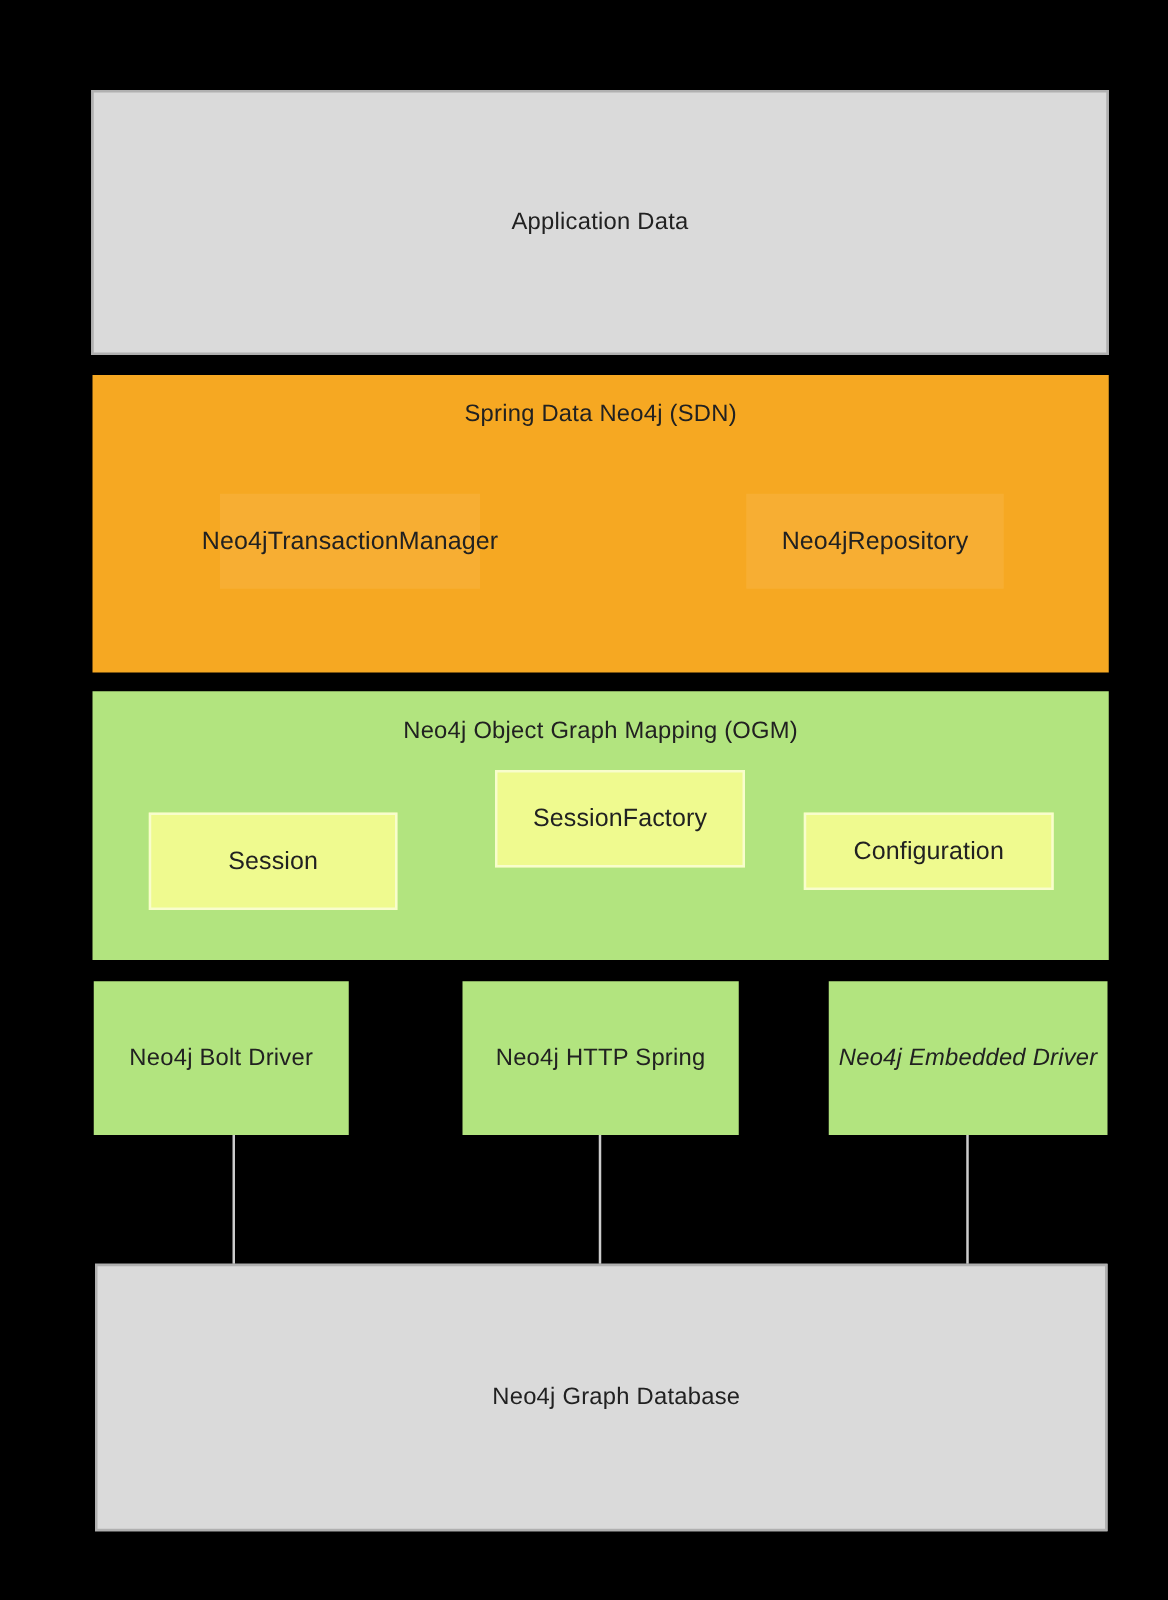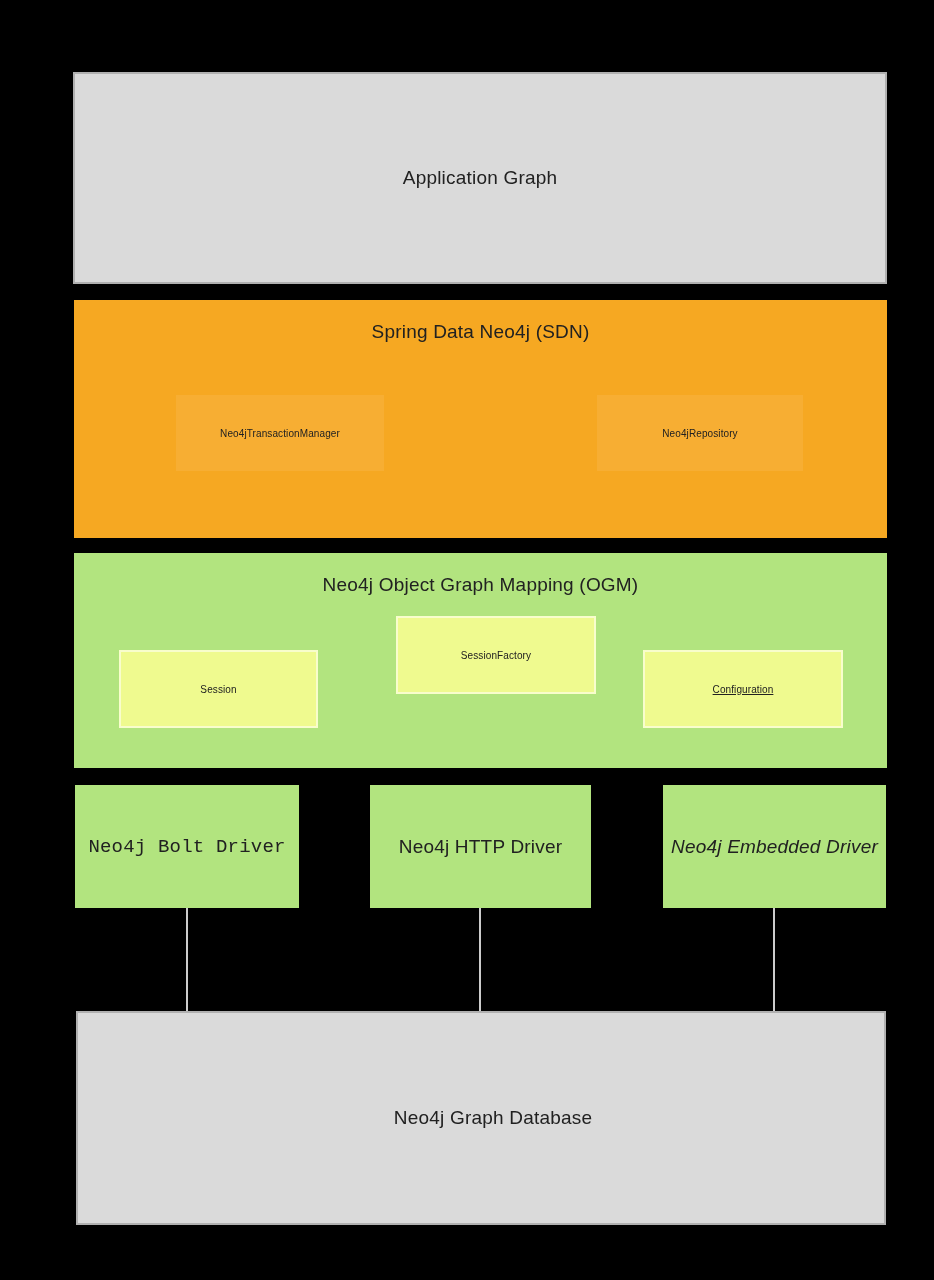--- a/index.html
+++ b/index.html
@@ -30,21 +30,21 @@
   .layer-title {
     font-size: 19px;
     line-height: 23px;
     letter-spacing: 0.2px;
   }
   .big-label {
     font-size: 19px;
     letter-spacing: 0.2px;
   }
   .small-label {
-    font-size: 10px;
+    font-size: 20px;
     letter-spacing: 0.1px;
   }
   
   .gray {
     background: var(--gray-fill, #dadada);
     border: 2px solid var(--gray-border, #b0b0b0);
   }
   #app-code { left: 73px; top: 72px; width: 814px; height: 212px; }
   #database { left: 76px; top: 1011px; width: 810px; height: 214px; padding-left: 24px; }
 
@@ -63,44 +63,44 @@
   
   .green { background: var(--green-fill, #b2e47f); }
   #ogm { left: 74px; top: 553px; width: 813px; height: 215px; }
   #ogm .layer-title { position: absolute; top: 20px; left: 0; right: 0; }
   .yellow {
     background: var(--yellow-fill, #effa8f);
     border: 2px solid rgba(255,255,255,0.55);
   }
   #ogm-session { left: 119px; top: 650px; width: 199px; height: 78px; text-align: center; }
   #ogm-factory { left: 383px; top: 616px; width: 200px; height: 78px; margin-left: 13px; }
-  #ogm-config  { left: 643px; top: 650px; width: 200px; height: 78px; text-decoration: underline; }
+  #ogm-config  { left: 643px; top: 650px; width: 200px; height: 62px; }
 
   
-  #drv-bolt     { left: 75px;  top: 785px; width: 224px; height: 123px; font-family: Liberation Mono, monospace; }
+  #drv-bolt     { left: 75px;  top: 785px; width: 204px; height: 123px; }
   #drv-http     { left: 370px; top: 785px; width: 221px; height: 123px; }
   #drv-embedded { left: 663px; top: 785px; width: 223px; height: 123px; font-style: italic; }
 
   
   .connector {
     position: absolute;
     top: 908px;
     width: 2px;
     height: 103px;
     background: var(--connector, #cccccc);
   }
   #conn-1 { left: 186px; }
   #conn-2 { left: 479px; }
   #conn-3 { left: 773px; }
 </style>
 </head>
 <body style="background: rgb(0, 0, 0);">
 
 <div class="box gray" id="app-code">
-  <span class="big-label">Application Graph</span>
+  <span class="big-label">Application Data</span>
 </div>
 
 <div class="box layer-title-box" id="sdn">
   <div class="layer-title">Spring Data Neo4j (SDN)</div>
 </div>
 <div class="box orange-inner" id="sdn-tm">
   <span class="small-label">Neo4jTransactionManager</span>
 </div>
 <div class="box orange-inner" id="sdn-repo">
   <span class="small-label">Neo4jRepository</span>
@@ -116,21 +116,21 @@
   <span class="small-label">SessionFactory</span>
 </div>
 <div class="box yellow" id="ogm-config">
   <span class="small-label">Configuration</span>
 </div>
 
 <div class="box green" id="drv-bolt">
   <span class="big-label">Neo4j Bolt Driver</span>
 </div>
 <div class="box green" id="drv-http">
-  <span class="big-label">Neo4j HTTP Driver</span>
+  <span class="big-label">Neo4j HTTP Spring</span>
 </div>
 <div class="box green" id="drv-embedded">
   <span class="big-label">Neo4j Embedded Driver</span>
 </div>
 
 <div class="connector" id="conn-1"></div>
 <div class="connector" id="conn-2"></div>
 <div class="connector" id="conn-3"></div>
 
 <div class="box gray" id="database">

